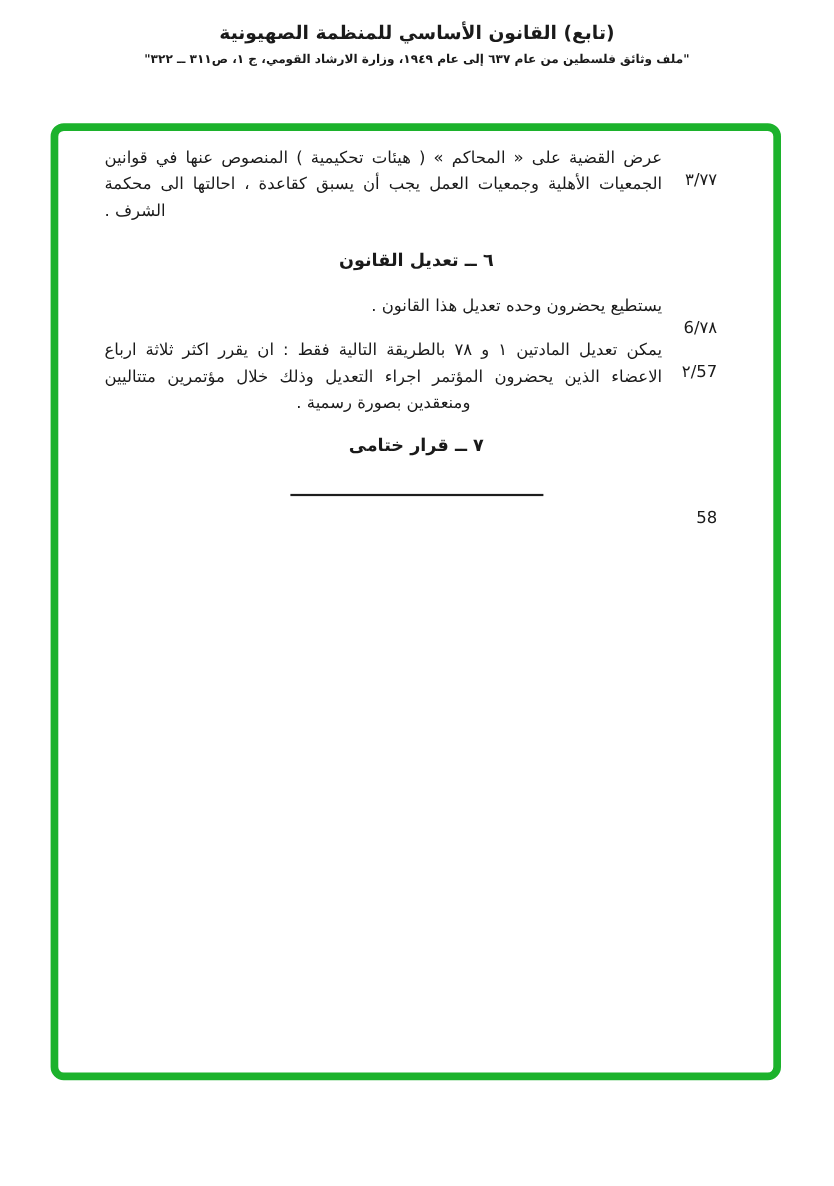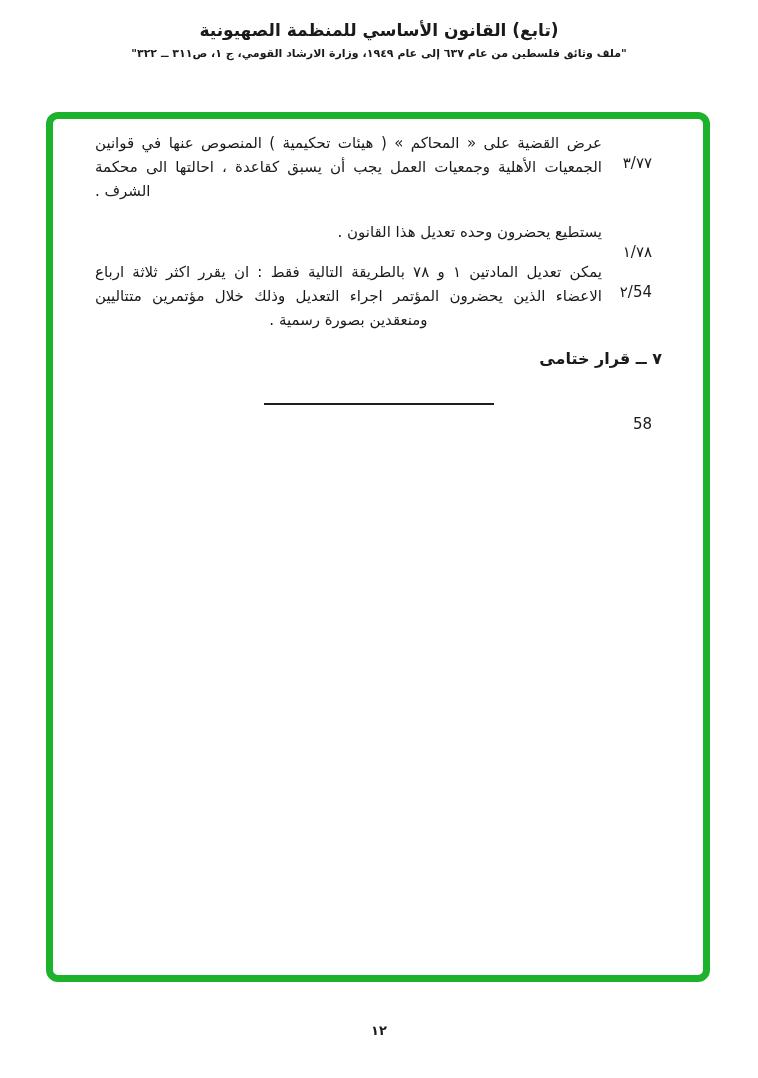--- a/index.html
+++ b/index.html
@@ -72,21 +72,21 @@
   .section-heading {
     text-align: center;
     font-weight: bold;
     font-size: 16px;
     line-height: 24px;
     margin: 0;
   }
   .sp-a { margin-top: 22px; }
   .sp-b { margin-top: 17px; }
   .sp-c { margin-top: 16px; }
-  .sp-d { margin-top: 15px; text-align: right; }
+  .sp-d { margin-top: 15px; }
   .sp-e { margin-top: 21px; }
   
   .end-divider {
     width: 230px;
     height: 0;
     border: 0;
     border-top: 2px solid #1e1e1e;
     margin: 32px auto 0 auto;
   }
   
@@ -110,37 +110,37 @@
   </header>
 
   <section class="green-frame">
     <div class="frame-content">
 
       <p class="clause last-left">
         <span class="num">٣/٧٧</span>
         <span>عرض القضية على « المحاكم » ( هيئات تحكيمية ) المنصوص عنها في قوانين الجمعيات الأهلية وجمعيات العمل يجب أن يسبق كقاعدة ، احالتها الى محكمة الشرف .</span>
       </p>
 
+      <h2 class="section-heading sp-a">٦ ــ تعديل القانون</h2>
 
       <p class="clause single-line sp-b">
-        <span class="num">١/٧٨</span>
+        <span class="num">6/٧٨</span>
         <span>يستطيع يحضرون وحده تعديل هذا القانون .</span>
       </p>
 
       <p class="clause last-center sp-c">
-        <span class="num">٢/54</span>
+        <span class="num">٢/57</span>
         <span>يمكن تعديل المادتين ١ و ٧٨ بالطريقة التالية فقط : ان يقرر اكثر ثلاثة ارباع الاعضاء الذين يحضرون المؤتمر اجراء التعديل وذلك خلال مؤتمرين متتاليين ومنعقدين بصورة رسمية .</span>
       </p>
 
       <h2 class="section-heading sp-d">٧ ــ قرار ختامى</h2>
 
       <p class="clause sp-e">
         <span class="num">58</span>
       </p>
 
       <hr class="end-divider">
 
     </div>
   </section>
 
-  <div class="page-number">١٢</div>
 
 </div>
 
 </body></html>

